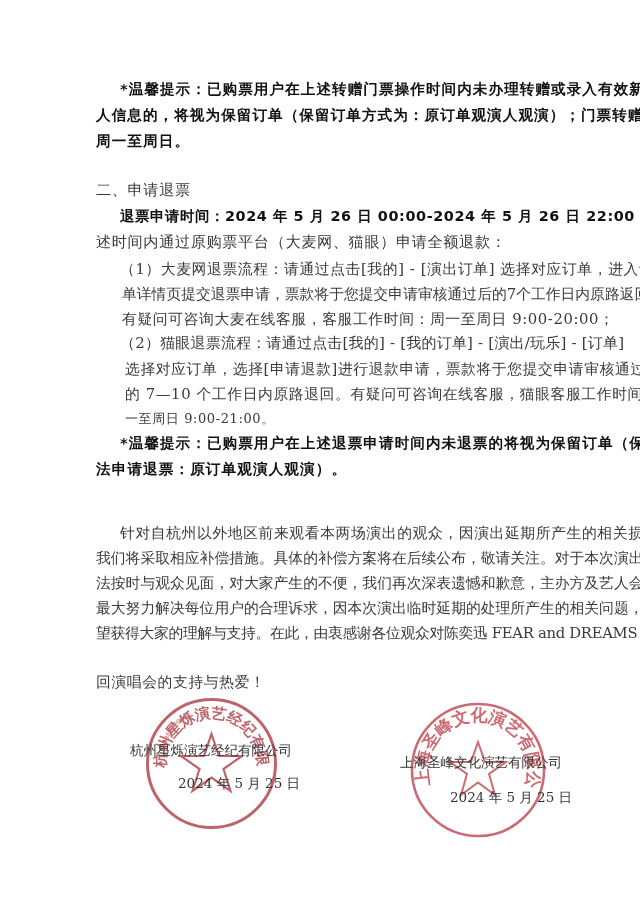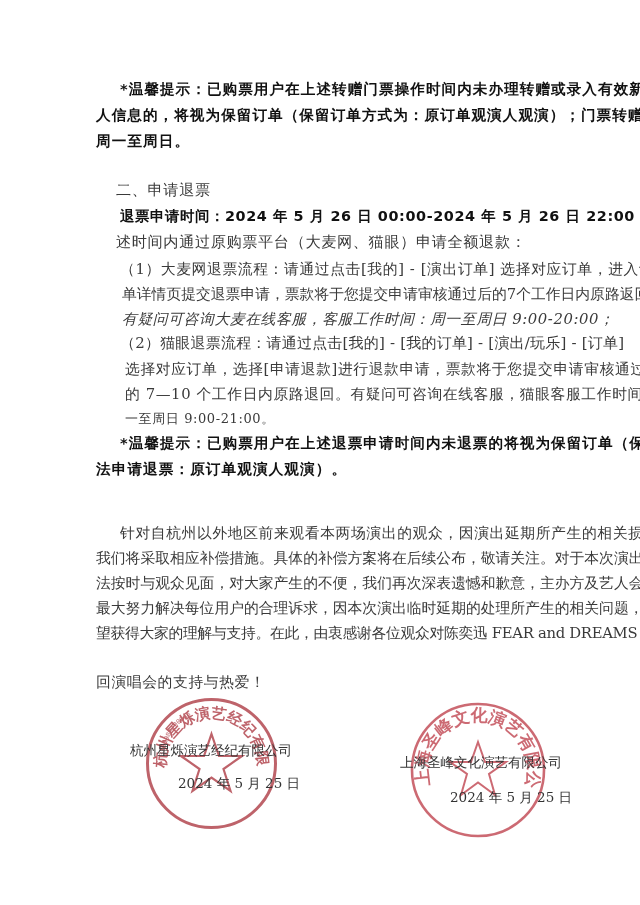--- a/index.html
+++ b/index.html
@@ -52,30 +52,30 @@
   </style>
 </head>
 <body>
 
 <div class="page">
 
   <div class="line bold" style="left:120px; top:80px; letter-spacing:1.05px;">*温馨提示：已购票用户在上述转赠门票操作时间内未办理转赠或录入有效新观演</div>
   <div class="line bold" style="left:96px; top:106px; letter-spacing:1.05px;">人信息的，将视为保留订单（保留订单方式为：原订单观演人观演）；门票转赠后将无</div>
   <div class="line bold" style="left:96px; top:132px;">周一至周日。</div>
 
-  <div class="line normal" style="left:96px; top:181px;margin-left:20px;">二、申请退票</div>
+  <div class="line normal" style="left:96px; top:181px;">二、申请退票</div>
 
   <div class="line" style="left:120px; top:207px;">
     <span class="bold" style="font-size:14.4px; letter-spacing:0.6px;">退票申请时间：2024 年 5 月 26 日 00:00-2024 年 5 月 26 日 22:00，</span>
   </div>
-  <div class="line normal" style="left:96px; top:233px;margin-left:20px;">述时间内通过原购票平台（大麦网、猫眼）申请全额退款：</div>
+  <div class="line normal" style="left:96px; top:233px;">述时间内通过原购票平台（大麦网、猫眼）申请全额退款：</div>
 
   <div class="line normal" style="left:120px; top:260px; font-size:14.8px;">（1）大麦网退票流程：请通过点击[我的] - [演出订单] 选择对应订单，进入订</div>
   <div class="line normal" style="left:122px; top:285px; font-size:14.8px; letter-spacing:0px;">单详情页提交退票申请，票款将于您提交申请审核通过后的7个工作日内原路返回，</div>
-  <div class="line normal" style="left:122px; top:310px; font-size:14.8px;font-style:italic;">有疑问可咨询大麦在线客服，客服工作时间：周一至周日 9:00-20:00；</div>
+  <div class="line normal" style="left:122px; top:310px; font-size:14.8px;">有疑问可咨询大麦在线客服，客服工作时间：周一至周日 9:00-20:00；</div>
 
   <div class="line normal" style="left:120px; top:334px; font-size:15px; letter-spacing:0.2px;">（2）猫眼退票流程：请通过点击[我的] - [我的订单] - [演出/玩乐] - [订单]</div>
   <div class="line normal" style="left:125px; top:360px; font-size:14.8px;">选择对应订单，选择[申请退款]进行退款申请，票款将于您提交申请审核通过后</div>
   <div class="line normal" style="left:125px; top:385px; font-size:14.8px;">的 7—10 个工作日内原路退回。有疑问可咨询在线客服，猫眼客服工作时间：周</div>
   <div class="line normal" style="left:125px; top:410px; font-size:13px;">一至周日 9:00-21:00。</div>
 
   <div class="line bold" style="left:120px; top:434px; letter-spacing:1.05px;">*温馨提示：已购票用户在上述退票申请时间内未退票的将视为保留订单（保留订</div>
   <div class="line bold" style="left:96px; top:460px;">法申请退票：原订单观演人观演）。</div>
 
   <div class="line normal" style="left:120px; top:524px; font-size:14.8px;">针对自杭州以外地区前来观看本两场演出的观众，因演出延期所产生的相关损失，</div>

